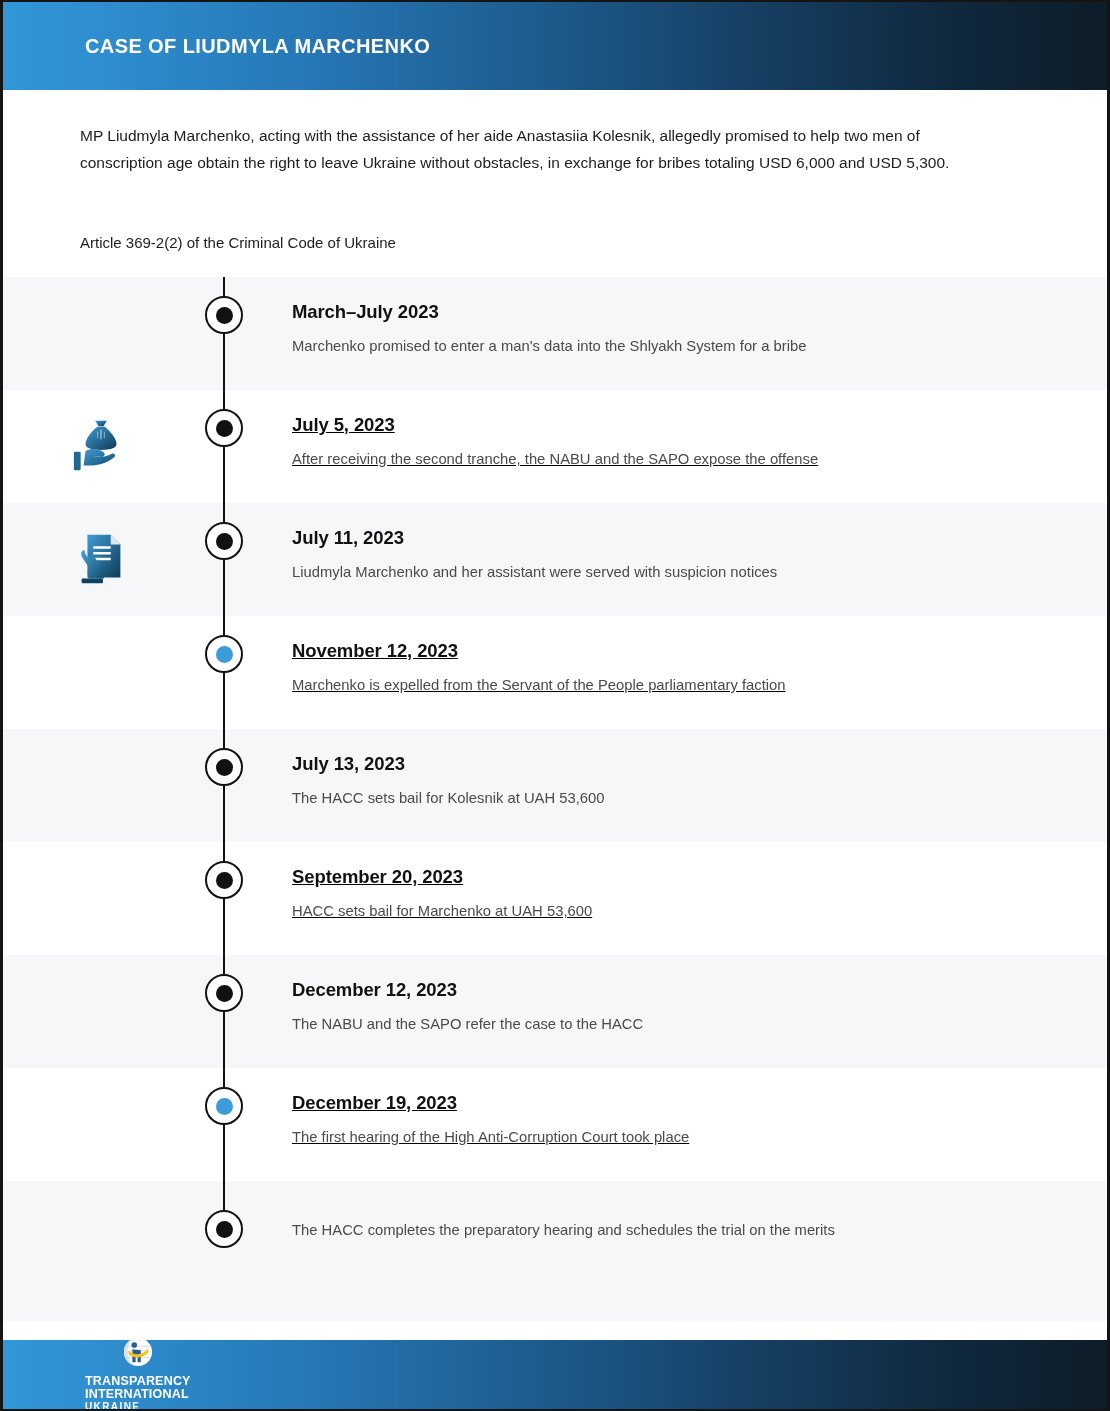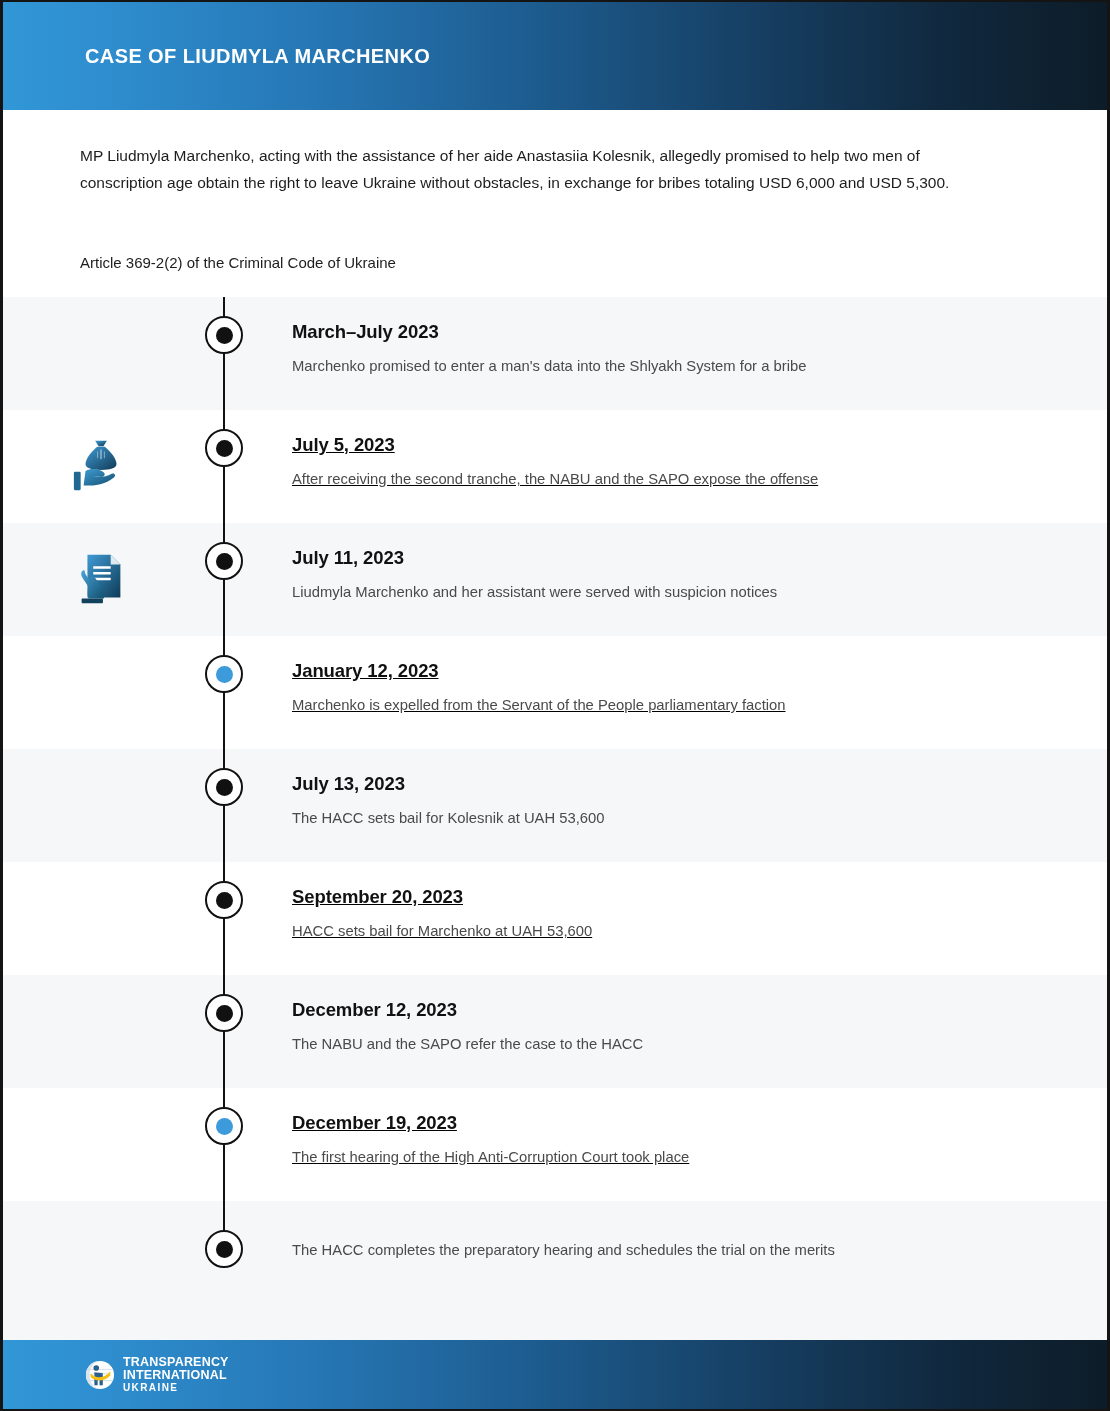--- a/index.html
+++ b/index.html
@@ -18,21 +18,21 @@
     background: #ffffff;
     border: 3px solid #141414;
     border-top-width: 2px;
     border-bottom-width: 2px;
     overflow: hidden;
   }
 
   
   .header {
     position: relative;
-    height: 108px;
+    height: 88px;
     width: 100%;
     background: linear-gradient(90deg, #3197d6 0%, #2f8fd0 8%, #2677b5 28%, #1d5c8f 48%, #163f63 68%, #10293f 85%, #0d1c28 100%);
     display: flex;
     align-items: center;
   }
   .header-title {
     margin-left: 82px;
     color: #ffffff;
     font-size: 20px;
     font-weight: bold;
@@ -153,20 +153,21 @@
     height: 69px;
     background: linear-gradient(90deg, #3197d6 0%, #2f8fd0 8%, #2677b5 28%, #1d5c8f 48%, #163f63 68%, #10293f 85%, #0d1c28 100%);
     display: flex;
     align-items: center;
   }
   .footer-logo {
     margin-left: 82px;
     display: flex;
     align-items: center;
     gap: 8px;
+    flex-direction: column;
   }
   .logo-text {
     color: #ffffff;
     line-height: 1.02;
   }
   .logo-l1, .logo-l2 {
     font-size: 12.5px;
     font-weight: bold;
     letter-spacing: 0.2px;
     display: block;
@@ -276,21 +277,21 @@
       </div>
       <div class="tl-row plain">
         <div class="tl-icon-col"></div>
         <div class="tl-marker-col">
           <div class="tl-line"></div>
           <div class="tl-dot">
             <div class="tl-dot-inner blue"></div>
           </div>
         </div>
         <div class="tl-content">
-          <div class="tl-date">January 12, 2023</div>
+          <div class="tl-date">November 12, 2023</div>
           <div class="tl-desc">Marchenko is expelled from the Servant of the People parliamentary faction</div>
         </div>
       </div>
       <div class="tl-row alt">
         <div class="tl-icon-col"></div>
         <div class="tl-marker-col">
           <div class="tl-line"></div>
           <div class="tl-dot">
             <div class="tl-dot-inner"></div>
           </div>

